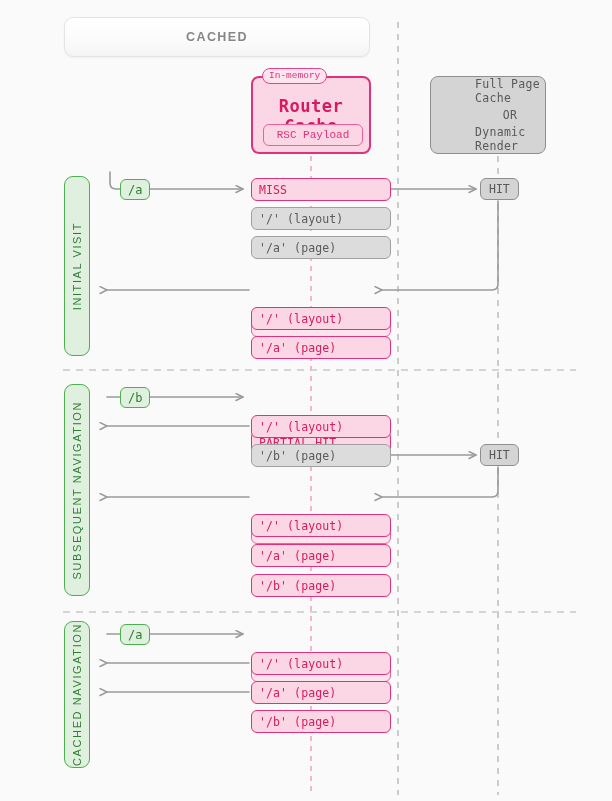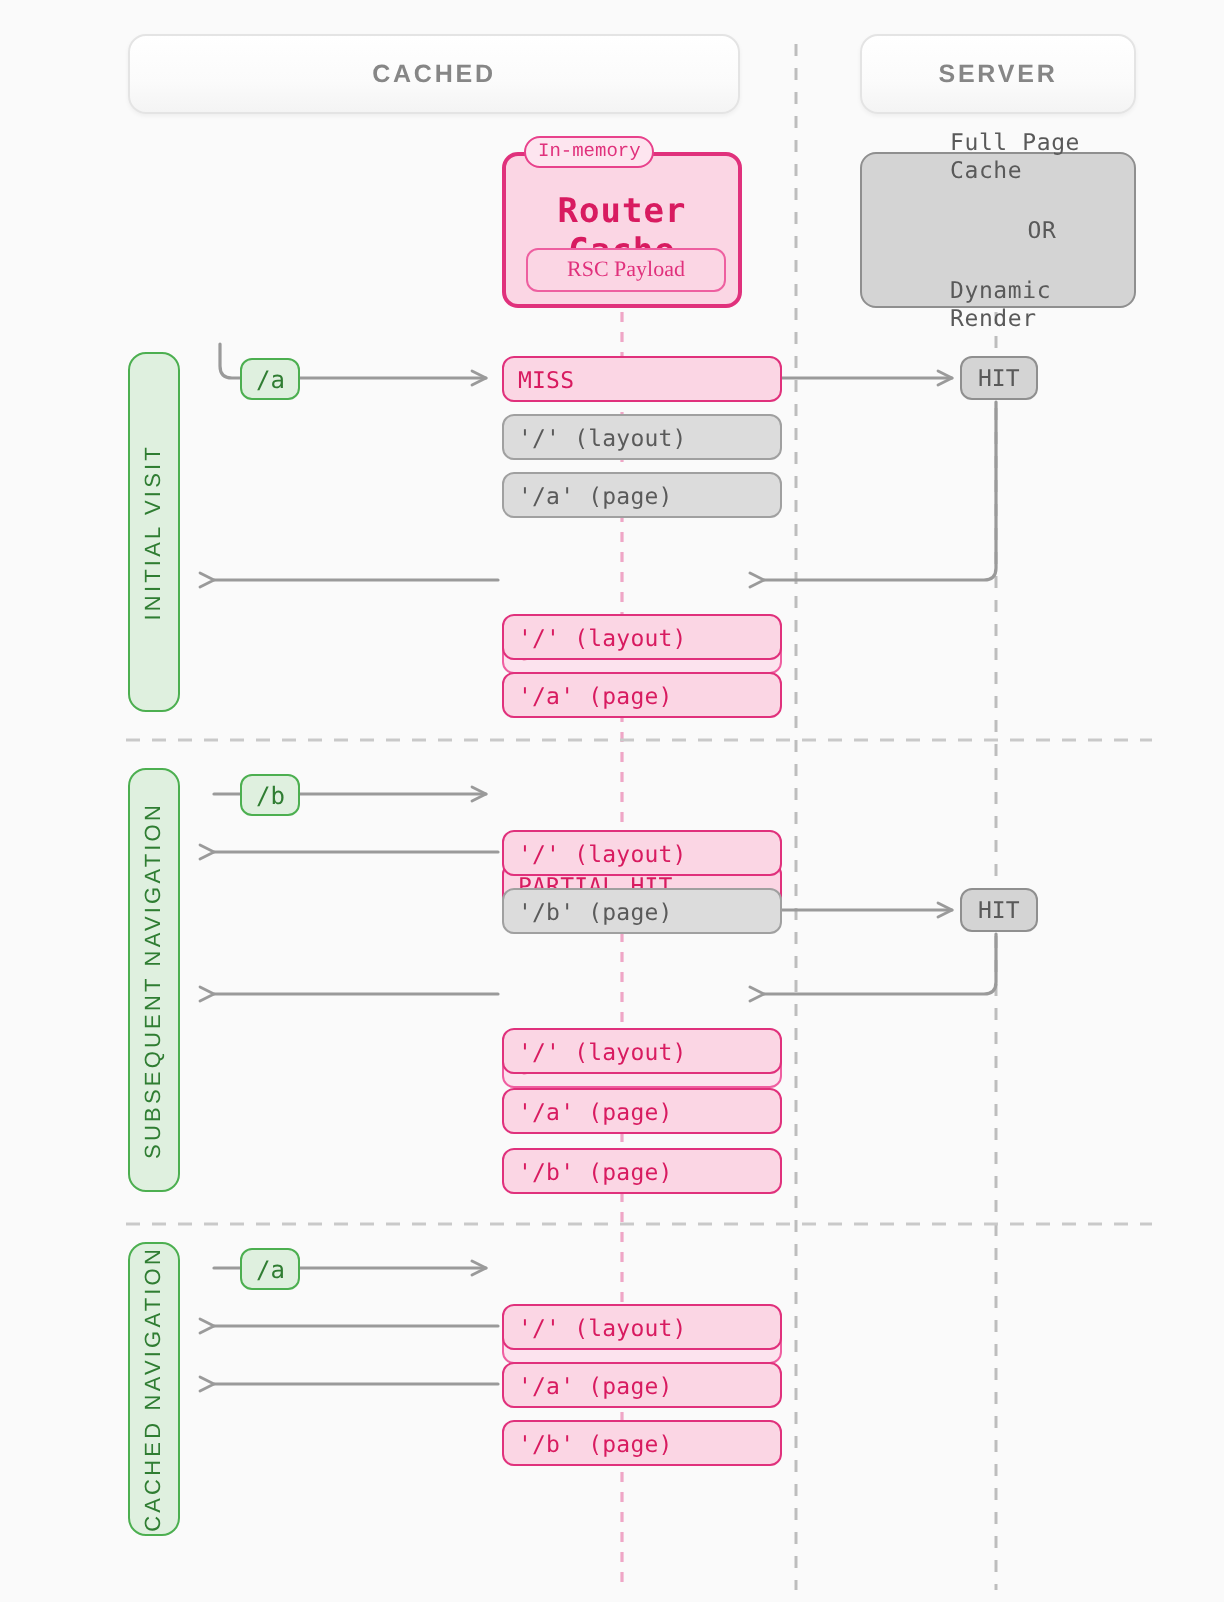--- a/index.html
+++ b/index.html
@@ -77,41 +77,41 @@
   #rsc-payload {
     position: absolute;
     left: 10px; top: 46px;
     width: 100px; height: 22px;
     box-sizing: border-box;
     border: 1.6px solid #ee5fa0;
     border-radius: 6px;
     background: #fbd6e4;
     color: #e0317c;
     font-size: 11px;
-    font-family: Liberation Serif, serif;
+    font-family: Liberation Mono, monospace;
     display: flex;
     align-items: center;
     justify-content: center;
     white-space: nowrap;
   }
 
   
   #server-block {
     position: absolute;
     left: 430px; top: 76px;
-    width: 138px; height: 78px;
+    width: 116px; height: 78px;
     box-sizing: border-box;
     border: 1.6px solid #8f8f8f;
     border-radius: 8px;
     background: #d4d4d4;
     display: flex;
     flex-direction: column;
     align-items: center;
     justify-content: center;
-    gap: 16px;
+    gap: 3px;
     color: #595959;
     font-size: 11.5px;
     font-family: "DejaVu Sans Mono", monospace;
     letter-spacing: 0.3px;
     padding-left: 44px;
   }
 
   
   .phase-label {
     position: absolute;
@@ -273,23 +273,20 @@
       <line x1="249" y1="663" x2="107" y2="663" marker-end="url(#arrow-l)"></line>
     </g>
     <g stroke="#9a9a9a" stroke-width="1.6" fill="none" stroke-linecap="round">
       <line x1="249" y1="692" x2="107" y2="692" marker-end="url(#arrow-l)"></line>
     </g>
   </svg>
 
   <div class="lane-header" id="lane-client">
     <span>CACHED</span>
   </div>
-  <div class="lane-header" id="lane-server">
-    <span>SERVER</span>
-  </div>
 
   <div id="router-cache">
     <div id="in-memory-badge">In-memory</div>
     <div id="router-cache-title">Router Cache</div>
     <div id="rsc-payload">RSC Payload</div>
   </div>
 
   <div id="server-block">
     <div>Full Page Cache</div>
     <div>OR</div>

